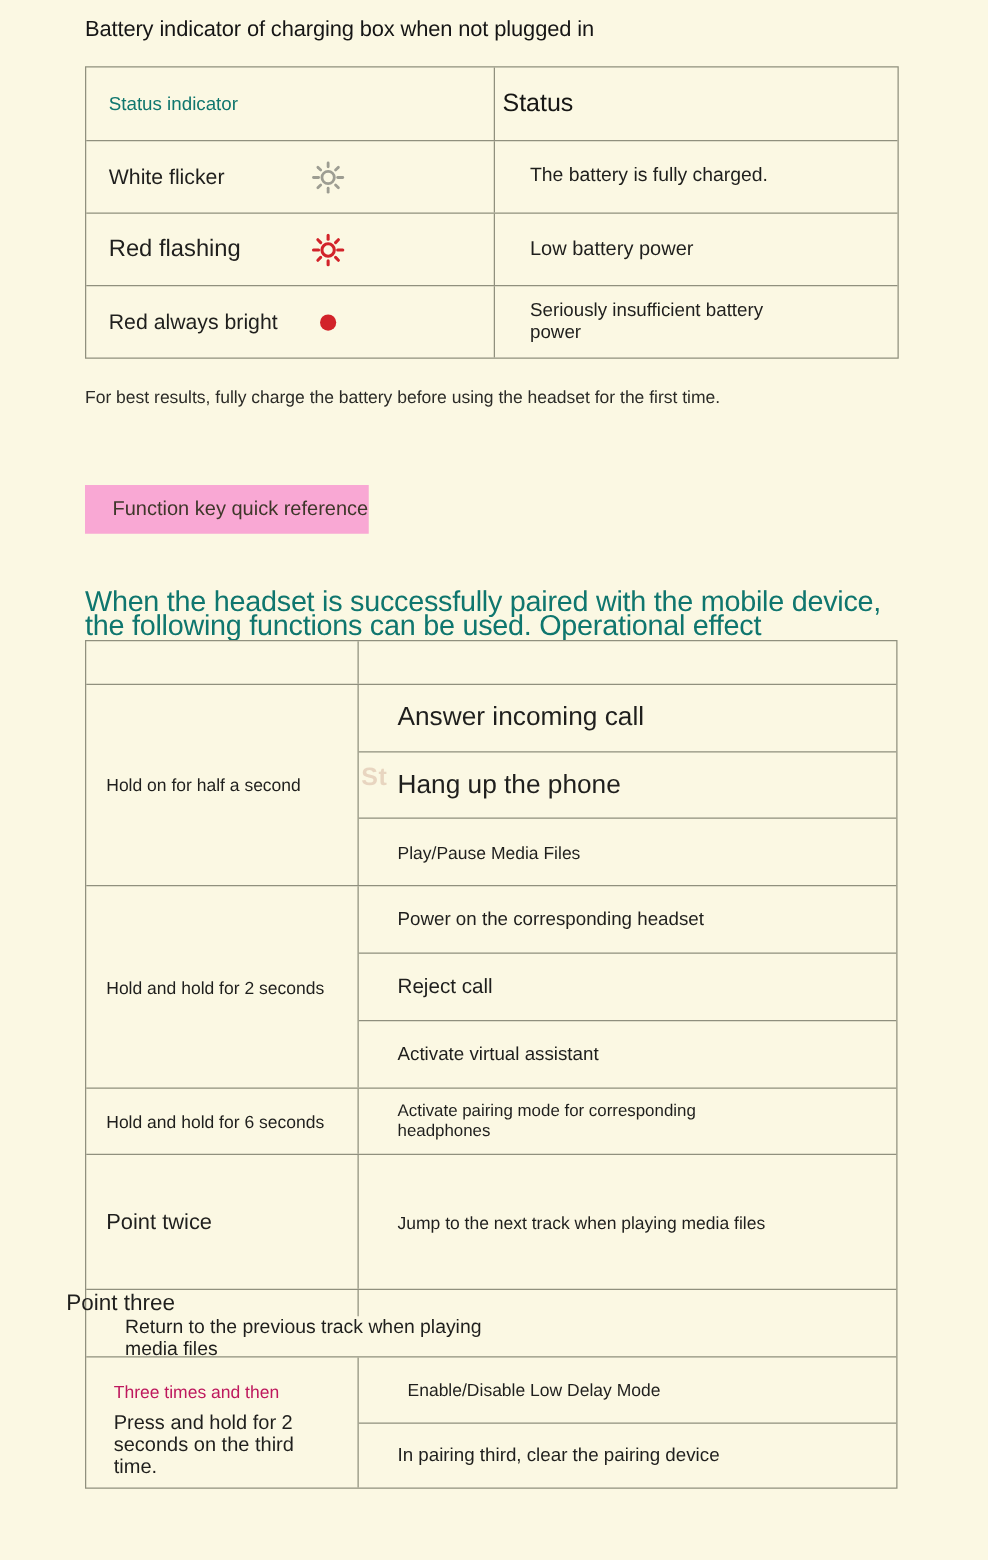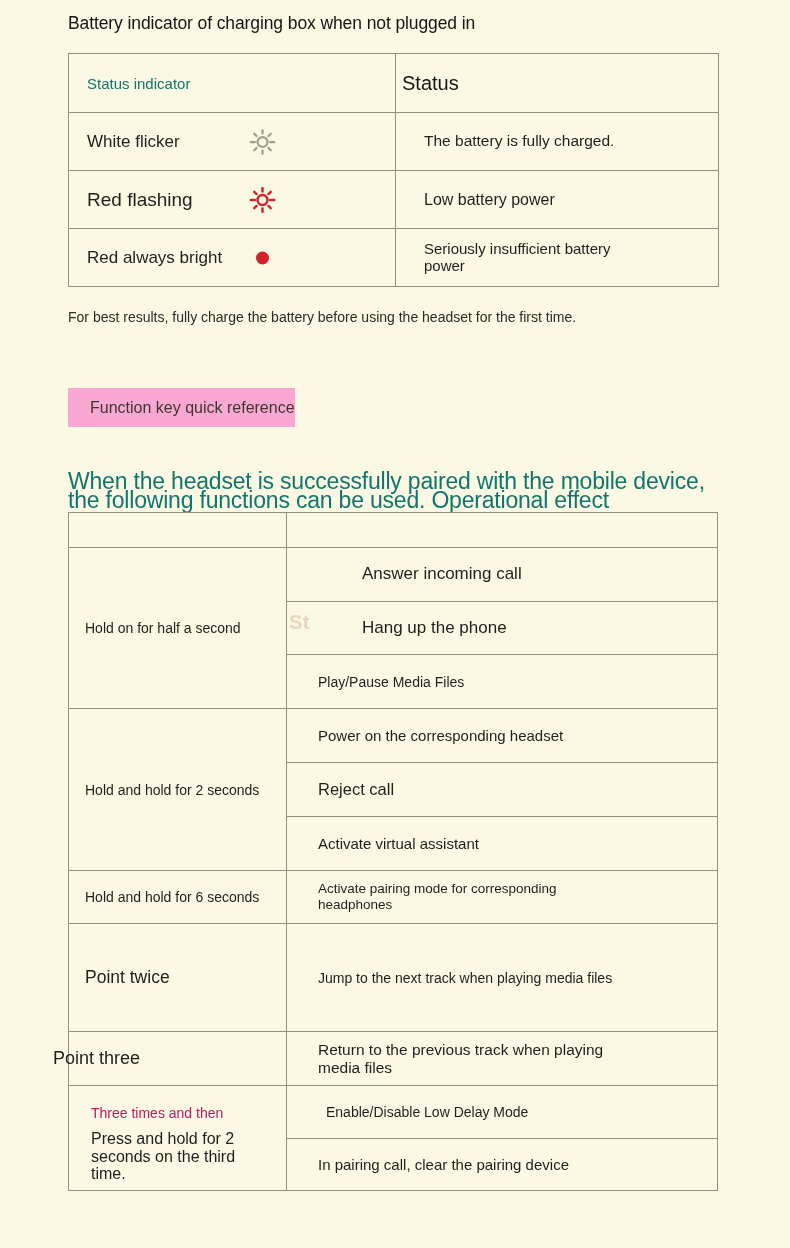--- a/index.html
+++ b/index.html
@@ -66,21 +66,21 @@
   .t2 .fx{flex:1;display:flex;flex-direction:column;min-width:0;}
   .t2 .sub{flex:1;display:flex;align-items:center;padding-left:31px;box-sizing:border-box;}
   .t2 .sub + .sub{border-top:1px solid #8F8F7E;}
   .g-14{font-size:14px;}
   .g-17{font-size:17.5px;}
   .fx-13{font-size:13.5px;line-height:16px;max-width:285px;}
   .fx-14{font-size:14px;}
   .fx-15{font-size:15px;}
   .fx-15w{font-size:15.5px;line-height:17.5px;max-width:330px;}
   .fx-16{font-size:16.5px;}
-  .fx-17{font-size:17px;margin-left:44px;}
+  .fx-17{font-size:21px;}
   .sub.indent{padding-left:39px;}
   .g.stacked{
     flex-direction:column;align-items:flex-start;justify-content:flex-start;
     padding:19px 0 0 22px;gap:9px;
   }
   .g .hint{font-size:14px;color:#be185d;}
   .g .hold3{font-size:16px;line-height:17.5px;max-width:160px;}
   .pt-three{margin-left:-32px;font-size:18px;}
   
   .wm{
@@ -229,40 +229,40 @@
       <div class="g">
           <span class="g-17">Point twice</span>
         </div>
       <div class="fx">
         <div class="sub">
             <span class="fx-14">Jump to the next track when playing media files</span>
           </div>
       </div>
     </div>
 
-    <div class="row" style="height:54px;">
+    <div class="row" style="height:54px;flex-direction:column;">
       <div class="g">
           <span class="g-17 pt-three">Point three</span>
         </div>
       <div class="fx">
         <div class="sub">
             <span class="fx-15w">Return to the previous track when playing media files</span>
           </div>
       </div>
     </div>
 
     <div class="row" style="height:105px;">
       <div class="g stacked">
         <span class="hint">Three times and then</span>
         <span class="hold3">Press and hold for 2 seconds on the third time.</span>
       </div>
       <div class="fx">
         <div class="sub indent">
             <span class="fx-14">Enable/Disable Low Delay Mode</span>
           </div>
         <div class="sub">
-            <span class="fx-15">In pairing call, clear the pairing device</span>
+            <span class="fx-15">In pairing third, clear the pairing device</span>
           </div>
       </div>
     </div>
 
   </div>
 </div>
 
 </body></html>

